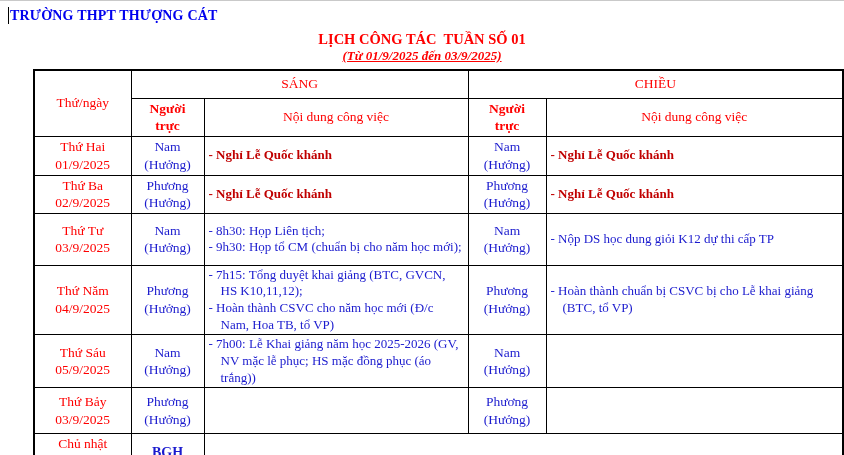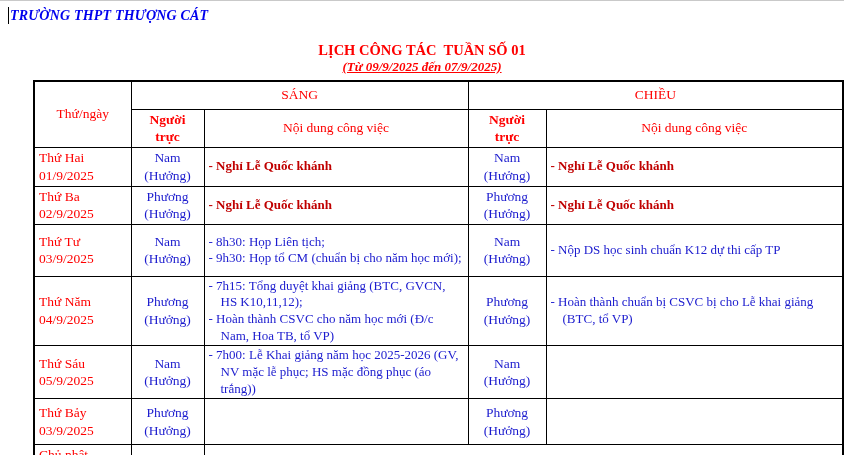--- a/index.html
+++ b/index.html
@@ -4,63 +4,63 @@
 <style>
   * { margin:0; padding:0; box-sizing:border-box; }
   html,body { background:#ffffff; }
   body {
     width:844px; height:455px; overflow:hidden;
     font-family:"Liberation Serif","DejaVu Serif",serif;
     position:relative;
   }
   .page-top-edge { position:absolute; top:0; left:0; width:844px; height:1px; background:#c9c9c9; }
 
-  .school-line { display:flex; align-items:center; margin:7px 0 0 8px; height:17px;font-style:italic; }
+  .school-line { display:flex; align-items:center; margin:7px 0 0 8px; height:17px; }
   .text-cursor { width:1px; height:17px; background:#000; margin-right:1px; }
   .school-name { color:#0101ee; font-weight:bold; font-size:14px; letter-spacing:.2px; }
 
   .doc-title {
     text-align:center; color:#fe0000; font-weight:bold;
-    font-size:14.5px; margin-top:18px; white-space:pre;
+    font-size:14.5px; margin-top:7px; white-space:pre;
   }
   .doc-subtitle {
     text-align:center; color:#fe0000; font-weight:bold; font-style:italic;
     font-size:13px; text-decoration:underline; margin-top:0px;
   }
 
   table.schedule {
     border-collapse:collapse; table-layout:fixed;
     margin:5px 0 0 33px; width:809px;
     border:2px solid #000;
   }
   .schedule td { border:1px solid #000; vertical-align:middle; padding:1px 4px; overflow:hidden; }
 
   .th-red { color:#fe0000; font-weight:normal; font-size:13.5px; text-align:center; line-height:1.25; }
-  .day-cell { text-align:left; color:#fe0000; font-size:13.5px; line-height:1.3; }
+  .day-cell { text-align:center; color:#fe0000; font-size:13.5px; line-height:1.3; }
   .person-cell {
     text-align:center; color:#1b1bce; font-size:13.5px;
     white-space:pre-line; line-height:1.3;
   }
   .person-cell.bgh { font-weight:bold; font-size:14px; white-space:normal; }
   .content-cell { color:#1b1bce; font-size:13px; line-height:1.28; text-align:left; }
   .item { padding-left:12px; text-indent:-12px; }
   .item.holiday { color:#c00000; font-weight:bold; }
 </style>
 </head>
 <body>
 
 <div class="page-top-edge"></div>
 
 <div class="school-line">
   <span class="text-cursor"></span>
   <span class="school-name">TRƯỜNG THPT THƯỢNG CÁT</span>
 </div>
 
 <div class="doc-title">LỊCH CÔNG TÁC  TUẦN SỐ 01</div>
-<div class="doc-subtitle">(Từ 09/9/2025 đến 07/9/2025)</div>
+<div class="doc-subtitle">(Từ 01/9/2025 đến 03/9/2025)</div>
 
 <table class="schedule">
   <colgroup>
     <col style="width:97px">
       <col style="width:73px">
       <col style="width:264px">
       <col style="width:78px">
       <col style="width:297px">
   </colgroup>
 
@@ -120,21 +120,21 @@
     </td>
     <td class="person-cell">Nam
 (Hưởng)</td>
     <td class="content-cell">
       <div class="item">- 8h30: Họp Liên tịch;</div>
       <div class="item">- 9h30: Họp tổ CM (chuẩn bị cho năm học mới);</div>
     </td>
     <td class="person-cell">Nam
 (Hưởng)</td>
     <td class="content-cell">
-      <div class="item">- Nộp DS học sinh chuẩn K12 dự thi cấp TP</div>
+      <div class="item">- Nộp DS học dung giỏi K12 dự thi cấp TP</div>
     </td>
   </tr>
 
   <tr style="height:67px">
     <td class="day-cell">
       <div>Thứ Năm</div>
       <div>04/9/2025</div>
     </td>
     <td class="person-cell">Phương
 (Hưởng)</td>

